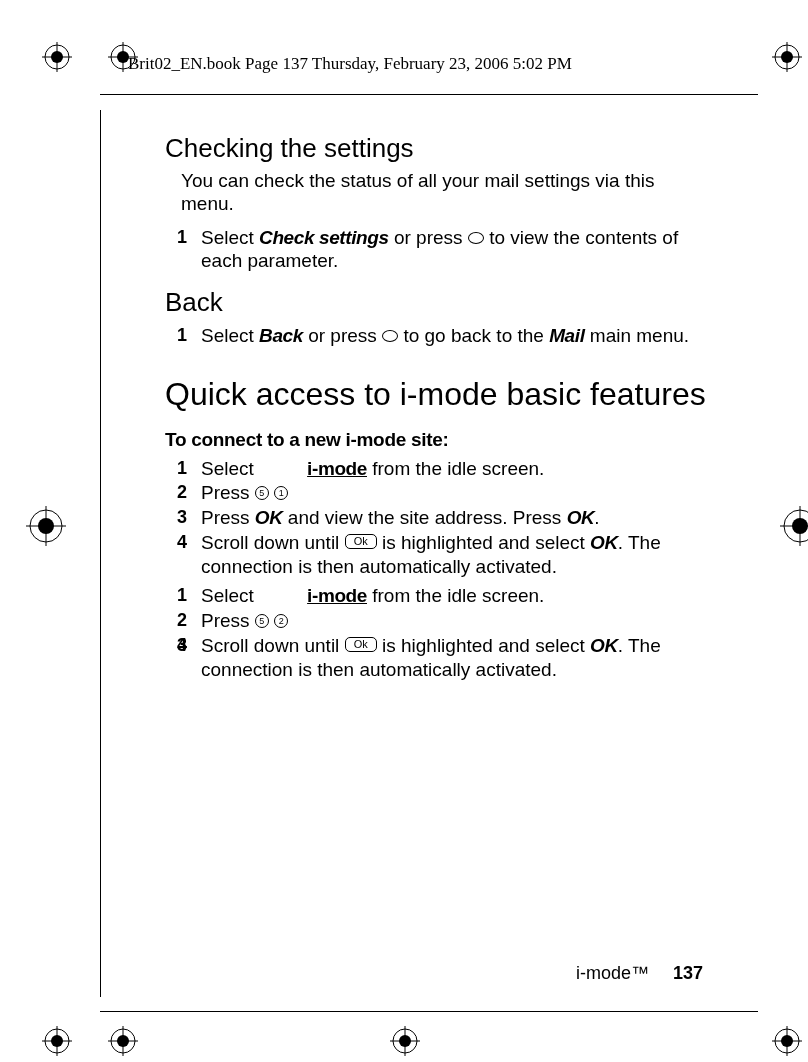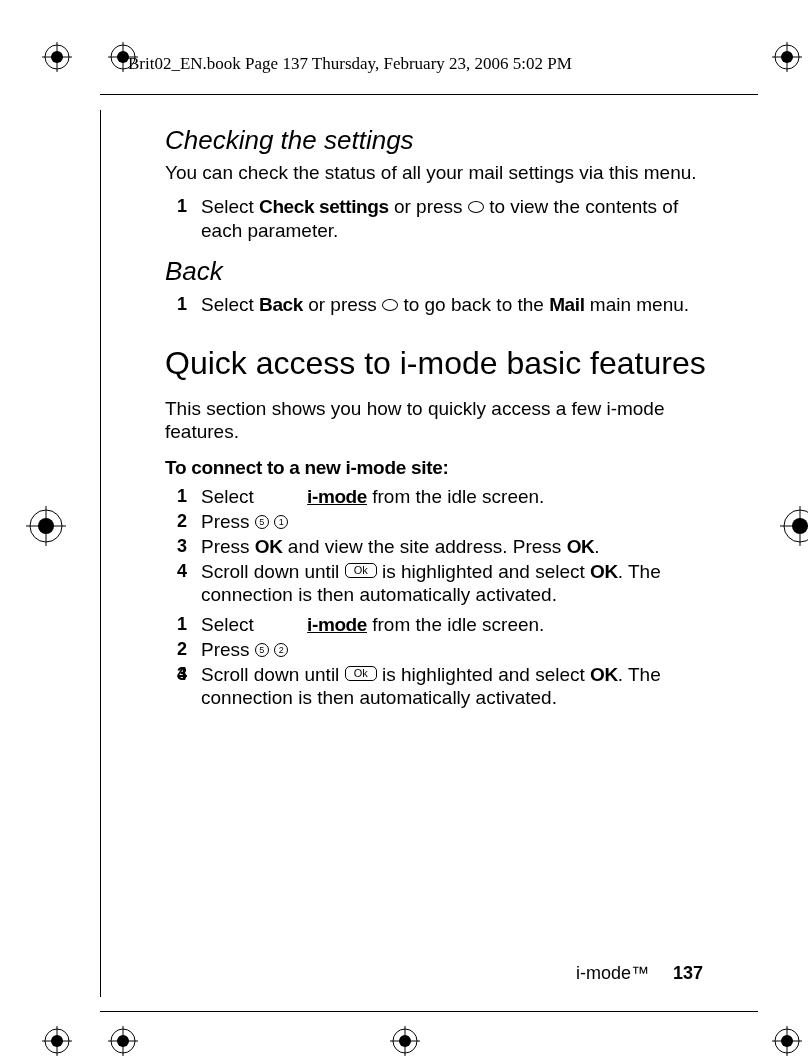--- a/index.html
+++ b/index.html
@@ -25,33 +25,32 @@
   .reg-mark { position:absolute; }
   .content {
     position: absolute;
     top: 125px;
     left: 165px;
     right: 100px;
   }
   h2.section {
     font-weight: normal;
     font-size: 26px;
-    margin: 0 0 6px 0;
+    margin: 8px 0 6px 0;
     letter-spacing: 0px;
-    font-style: italic;
   }
   h1.bigsection {
     font-weight: normal;
     font-size: 32px;
     margin: 28px 0 16px 0;
     line-height: 1.15;
   }
   p.body {
     font-size: 19px;
-    margin: 0 0 10px 0;
+    margin: 0 0 10px 16px;
     font-weight: 300;
     line-height: 1.2;
   }
   p.sub {
     font-size: 19px;
     font-weight: bold;
     margin: 14px 0 6px 0;
     letter-spacing: -0.3px;
   }
   ol.steps {
@@ -66,21 +65,21 @@
     padding-left: 36px;
     position: relative;
     margin-bottom: 1px;
   }
   ol.steps li .num {
     position: absolute;
     left: 12px;
     font-weight: bold;
     font-size: 18px;
   }
-  b.ui { font-weight: bold; letter-spacing: -0.4px; }
+  b.ui { font-weight: bold; letter-spacing: -0.4px; font-style: italic; }
   .underline { text-decoration: underline; font-weight: bold; letter-spacing:-0.4px;margin-left:48px;}
   .key-icon {
     display: inline-block;
     width: 14px;
     height: 10px;
     border: 1px solid #000;
     border-radius: 50%;
     vertical-align: middle;
     position: relative;
     top:-1px;
@@ -195,21 +194,20 @@
 
   <h2 class="section" style="margin-top:14px">Back</h2>
   <ol class="steps">
     <li>
       <span class="num">1</span>
       <span>Select </span><b class="ui">Back</b><span> or press </span><span class="key-icon"></span><span> to go back to the </span><b class="ui">Mail</b><span> main menu.</span>
     </li>
   </ol>
 
   <h1 class="bigsection">Quick access to i-mode basic features</h1>
-  <p class="body">This section shows you how to quickly access a few i-mode features.</p>
 
   <p class="sub">To connect to a new i-mode site:</p>
   <ol class="steps">
     <li>
       <span class="num">1</span>
       <span>Select </span><span class="underline">i-mode</span><span> from the idle screen.</span>
     </li>
     <li>
       <span class="num">2</span>
       <span>Press </span><span class="key-circle">5</span> <span class="key-circle">1</span>

